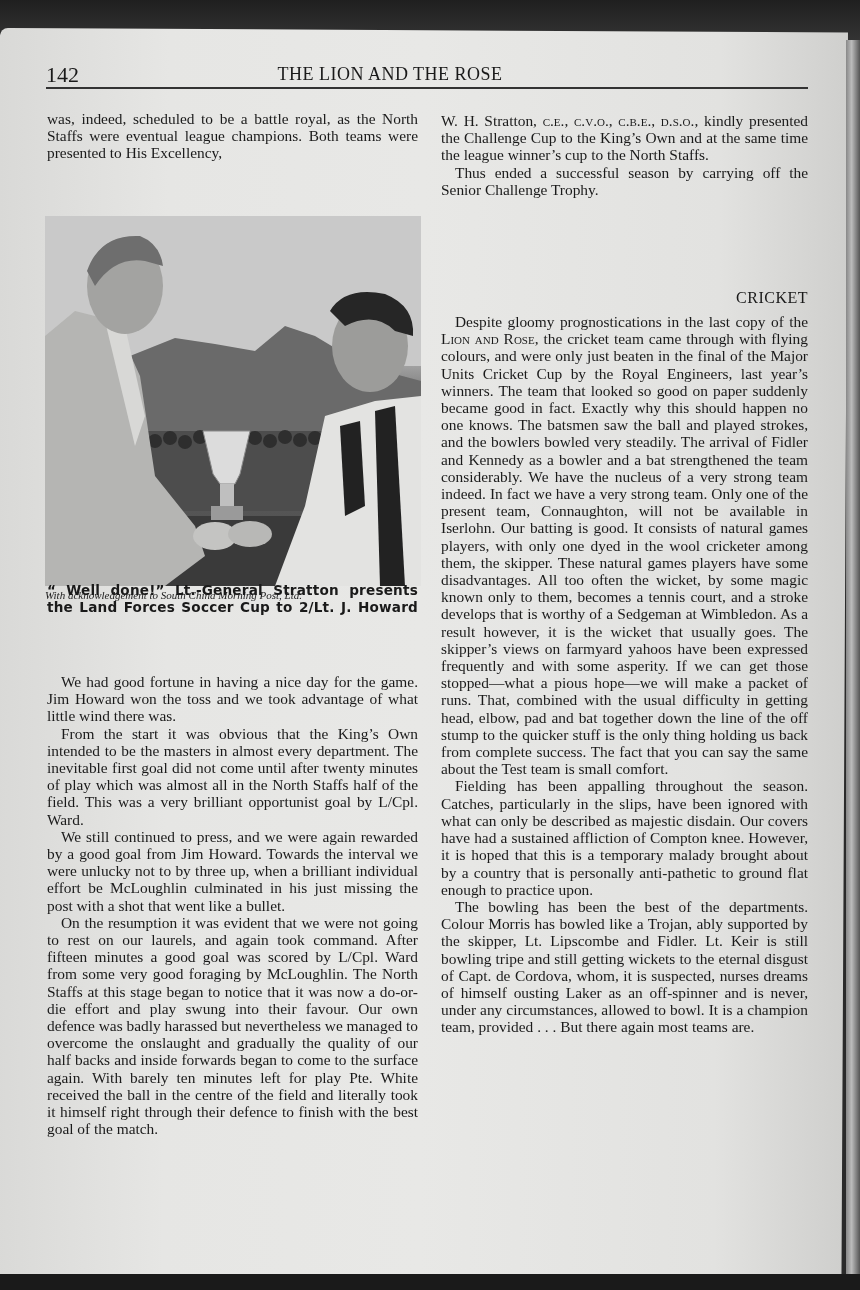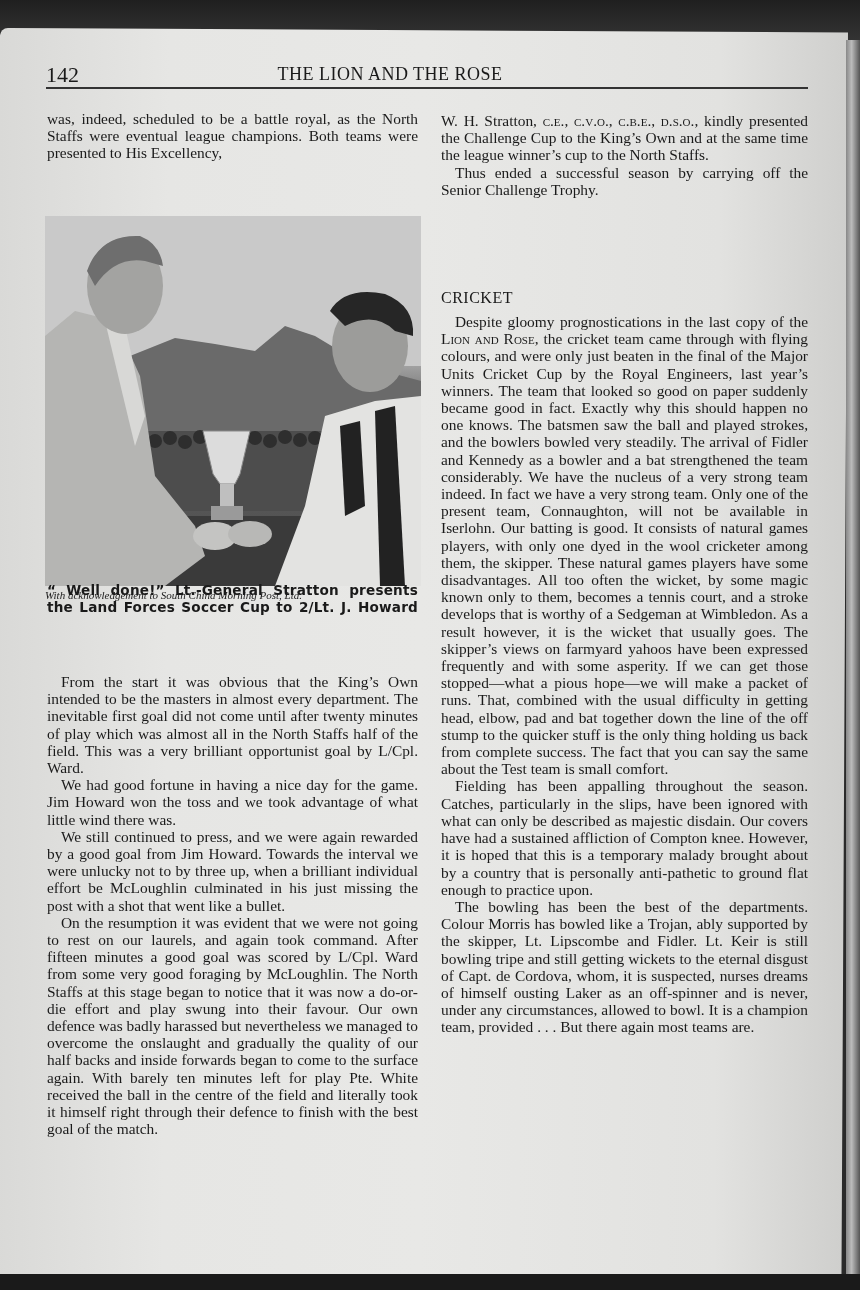--- a/index.html
+++ b/index.html
@@ -42,21 +42,21 @@
   }
   .col p { margin:0; text-indent:0; }
   .col p.ind { text-indent:14px; }
   .left-top { left:47px; top:110px; width:371px; }
   .left-bottom { left:47px; top:673px; width:371px; }
   .right-top { left:441px; top:112px; width:367px; }
   .right-body { left:441px; top:313px; width:367px; }
   .sc { font-variant:small-caps; }
   .sig { text-align:right; margin-top:4px; font-variant:small-caps; letter-spacing:0.3px; }
   .section-title {
-    position:absolute; left:441px; top:289px; width:367px; text-align:left; font-size:16px; letter-spacing:0.5px;
+    position:absolute; left:441px; top:289px; width:367px; text-align:right; font-size:16px; letter-spacing:0.5px;
   }
   .photo {
     position:absolute; left:45px; top:216px; width:376px; height:370px; overflow:hidden;
     background:linear-gradient(#cfcfcf 0%,#bdbdbd 35%,#8a8a8a 45%,#6f6f6f 60%,#555 80%,#3d3d3d 100%);
   }
   .photo-credit {
     position:absolute; left:45px; top:589px; width:376px; text-align:left;
     font-style:italic; font-size:11px;
   }
   .photo-caption {
@@ -121,22 +121,22 @@
     <path d="M280 200 L330 185 L376 180 L376 370 L230 370 L260 290 Z" fill="#e3e3e1"></path>
     <path d="M330 195 L350 190 L360 370 L335 370 Z" fill="#222"></path>
     <path d="M295 210 L315 205 L320 290 L300 300 Z" fill="#222"></path>
   </svg>
 </div>
 
 <div class="photo-credit">With acknowledgement to South China Morning Post, Ltd.</div>
 <div class="photo-caption">“ Well done!”  Lt.-General Stratton presents the Land Forces Soccer Cup to 2/Lt. J. Howard</div>
 
 <div class="col left-bottom">
+  <p class="ind">We had good fortune in having a nice day for the game. Jim Howard won the toss and we took advantage of what little wind there was.</p>
   <p class="ind">From the start it was obvious that the King’s Own intended to be the masters in almost every department. The inevitable first goal did not come until after twenty minutes of play which was almost all in the North Staffs half of the field. This was a very brilliant opportunist goal by L/Cpl. Ward.</p>
-  <p class="ind">We had good fortune in having a nice day for the game. Jim Howard won the toss and we took advantage of what little wind there was.</p>
   <p class="ind">We still continued to press, and we were again rewarded by a good goal from Jim Howard. Towards the interval we were unlucky not to by three up, when a brilliant individual effort be McLoughlin culminated in his just missing the post with a shot that went like a bullet.</p>
   <p class="ind">On the resumption it was evident that we were not going to rest on our laurels, and again took command. After fifteen minutes a good goal was scored by L/Cpl. Ward from some very good foraging by McLoughlin. The North Staffs at this stage began to notice that it was now a do-or-die effort and play swung into their favour. Our own defence was badly harassed but nevertheless we managed to overcome the onslaught and gradually the quality of our half backs and inside forwards began to come to the surface again. With barely ten minutes left for play Pte. White received the ball in the centre of the field and literally took it himself right through their defence to finish with the best goal of the match.</p>
 </div>
 
 <div class="col right-top">
   <p><span>W. H. Stratton, </span><span class="sc">c.e., c.v.o., c.b.e., d.s.o.,</span><span> kindly presented the Challenge Cup to the King’s Own and at the same time the league winner’s cup to the North Staffs.</span></p>
   <p class="ind">Thus ended a successful season by carrying off the Senior Challenge Trophy.</p>
 </div>
 
 <div class="section-title">CRICKET</div>

